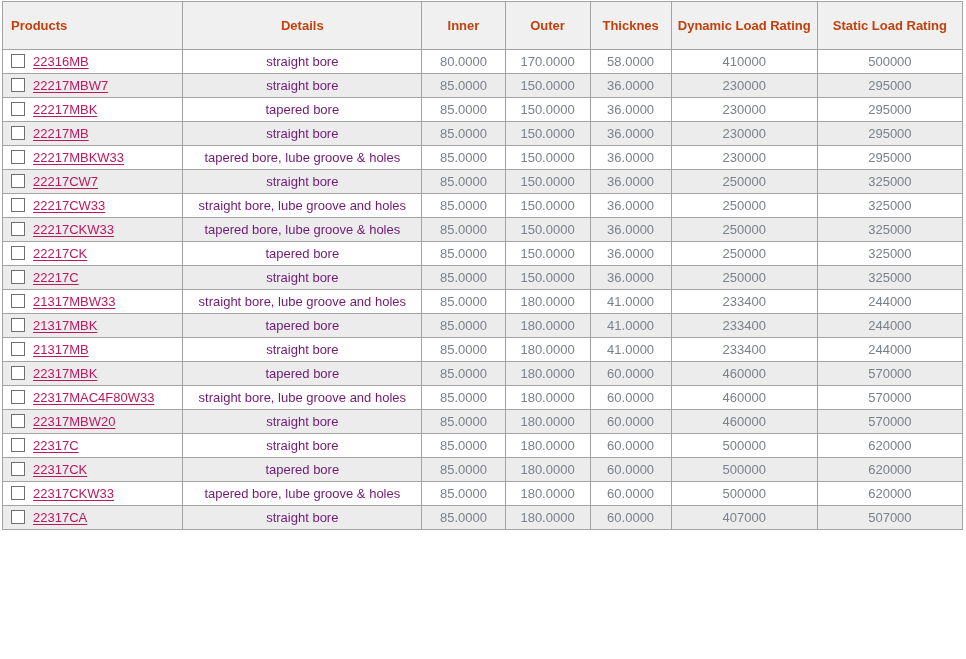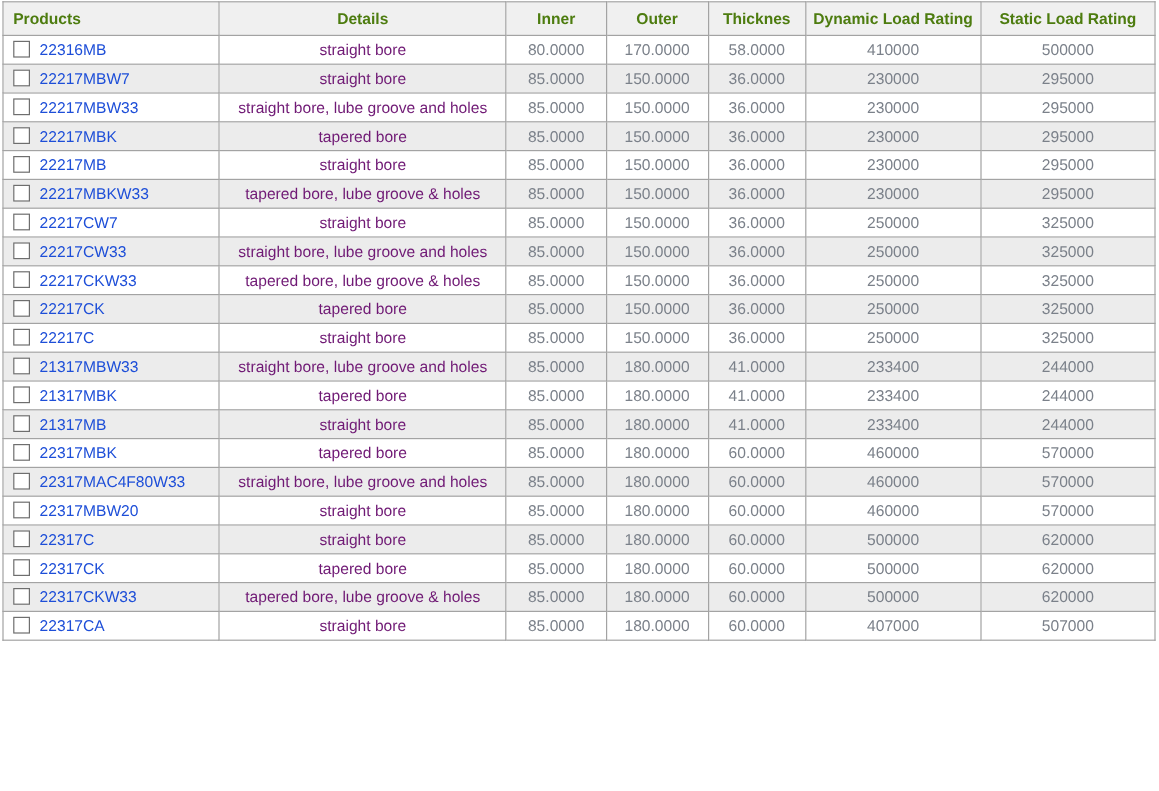--- a/index.html
+++ b/index.html
@@ -26,25 +26,25 @@
   table.products-table col.c-dynamic  { width: 146px; }
   table.products-table col.c-static   { width: 145px; }
 
   th, td {
     border: 1px solid #a3a3a3;
     overflow: hidden;
     white-space: nowrap;
   }
   th {
     background: #f0f0f0;
-    color: #4d7c0f;
+    color: #c2410c;
     font-size: 13px;
     font-weight: bold;
     text-align: center;
-    padding: 6px 4px;
+    padding: 16px 4px;
     height: 15px;
   }
   th.h-product { text-align: left; padding-left: 8px; }
 
   td {
     font-size: 13px;
     color: #7b818a;
     text-align: center;
     padding: 3px 4px;
     height: 17px;
@@ -62,21 +62,22 @@
     width: 12px;
     height: 12px;
     border: 1px solid #6e6e6e;
     background: #ffffff;
     vertical-align: middle;
     margin-right: 8px;
     margin-top: -2px;
     cursor: pointer;
   }
   a.product-link {
-    color: #1d4ed8;
+    color: #be185d;
+    text-decoration: underline;
     cursor: pointer;
     vertical-align: middle;
   }
   td.cell-details { color: #701a75; }
 </style>
 </head>
 <body>
 
 <div class="table-wrap">
   <table class="products-table">
@@ -118,31 +119,20 @@
     </td>
     <td class="cell-details">straight bore</td>
     <td>85.0000</td>
     <td>150.0000</td>
     <td>36.0000</td>
     <td>230000</td>
     <td>295000</td>
   </tr>
         <tr>
     <td class="cell-product">
-      <span class="checkbox"></span><a class="product-link">22217MBW33</a>
-    </td>
-    <td class="cell-details">straight bore, lube groove and holes</td>
-    <td>85.0000</td>
-    <td>150.0000</td>
-    <td>36.0000</td>
-    <td>230000</td>
-    <td>295000</td>
-  </tr>
-        <tr>
-    <td class="cell-product">
       <span class="checkbox"></span><a class="product-link">22217MBK</a>
     </td>
     <td class="cell-details">tapered bore</td>
     <td>85.0000</td>
     <td>150.0000</td>
     <td>36.0000</td>
     <td>230000</td>
     <td>295000</td>
   </tr>
         <tr>

